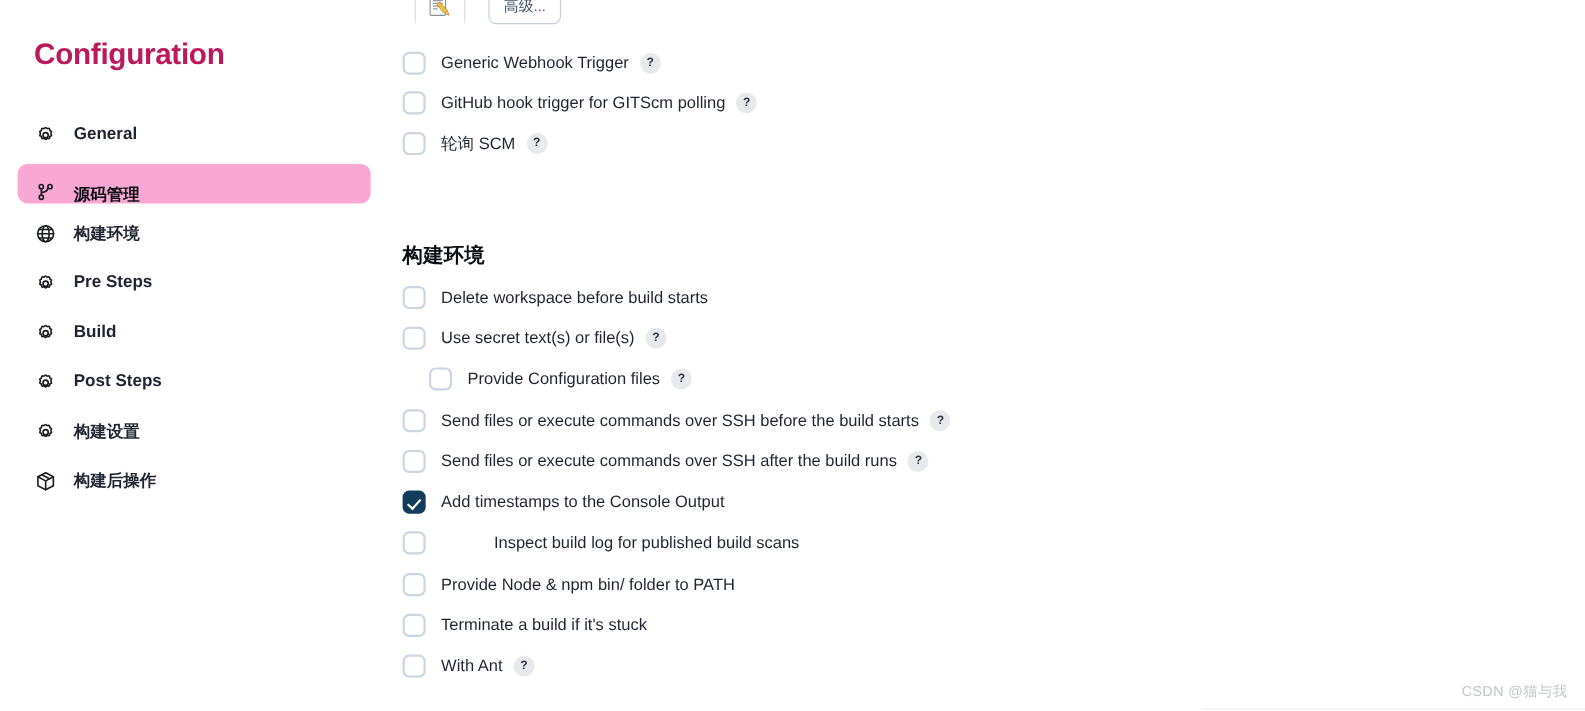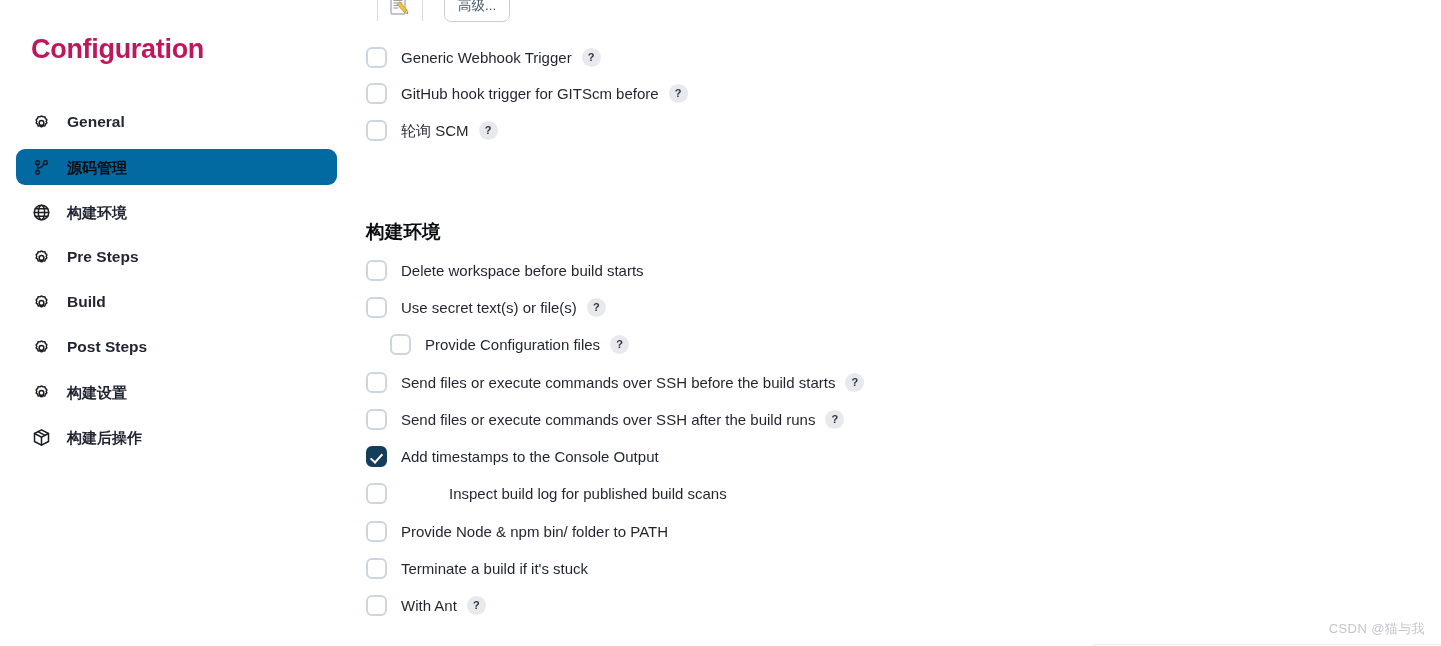--- a/index.html
+++ b/index.html
@@ -57,21 +57,22 @@
     display: flex;
     align-items: center;
     height: 36px;
     margin-bottom: 9px;
     padding-left: 14px;
     border-radius: 9px;
     cursor: pointer;
     color: #1f2430;
   }
   .nav-item.selected {
-    background: #0369a1;
+    background: #f9a8d4;
+    align-items: flex-end;
   }
   .nav-item .nav-icon {
     width: 22px;
     height: 22px;
     flex: 0 0 22px;
     display: flex;
     align-items: center;
     justify-content: center;
     margin-right: 15px;
     color: #1b1d23;
@@ -342,21 +343,21 @@
     </div>
 
     <div id="trigger-rows">
         <div class="check-row" style="top: 44px;">
           <span class="cb"></span>
           <span class="cb-label">Generic Webhook Trigger</span>
           <span class="help">?</span>
         </div>
         <div class="check-row" style="top: 80px;">
           <span class="cb"></span>
-          <span class="cb-label">GitHub hook trigger for GITScm before</span>
+          <span class="cb-label">GitHub hook trigger for GITScm polling</span>
           <span class="help">?</span>
         </div>
         <div class="check-row" style="top: 117px;">
           <span class="cb"></span>
           <span class="cb-label">轮询 SCM</span>
           <span class="help">?</span>
         </div>
       </div>
 
     <h2 class="section-heading" id="be-heading" style="top: 204px;">构建环境</h2>

